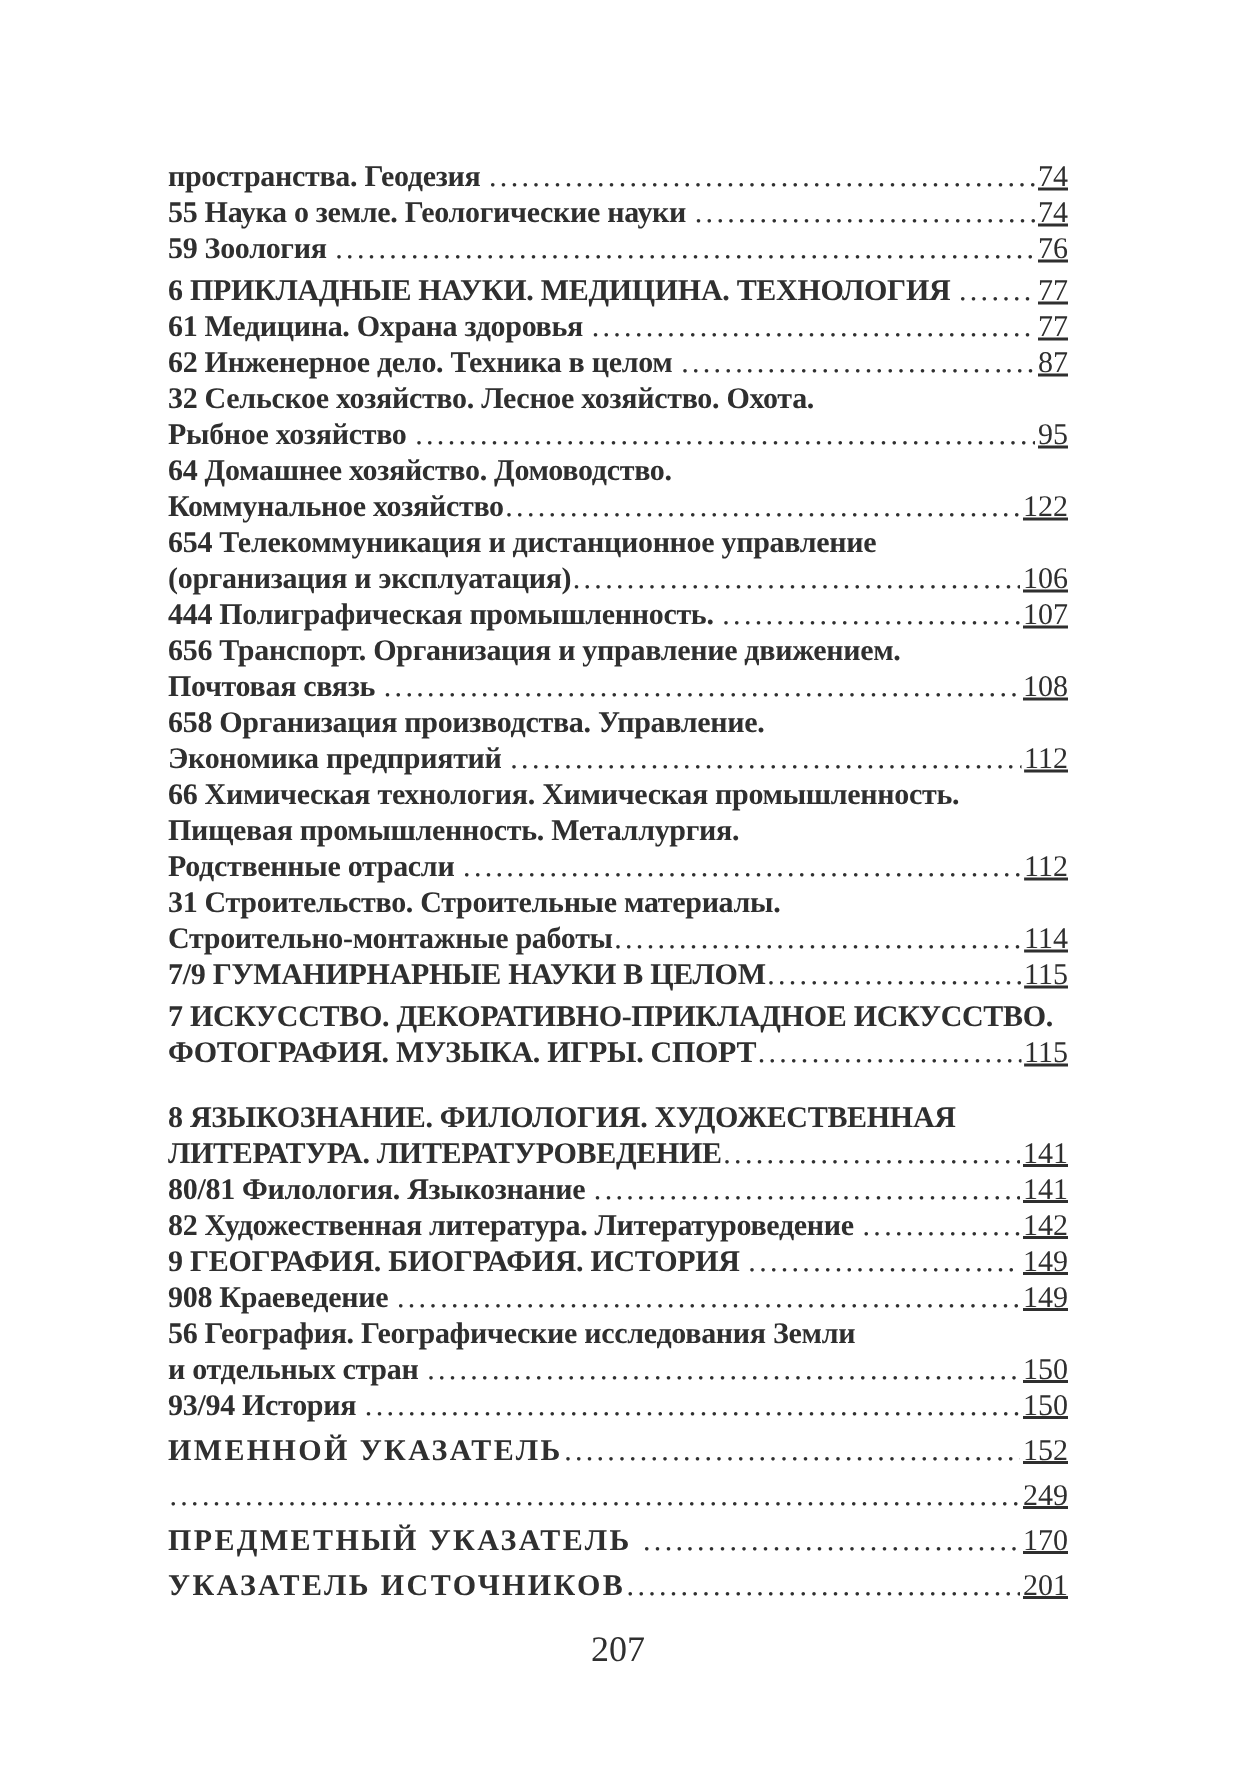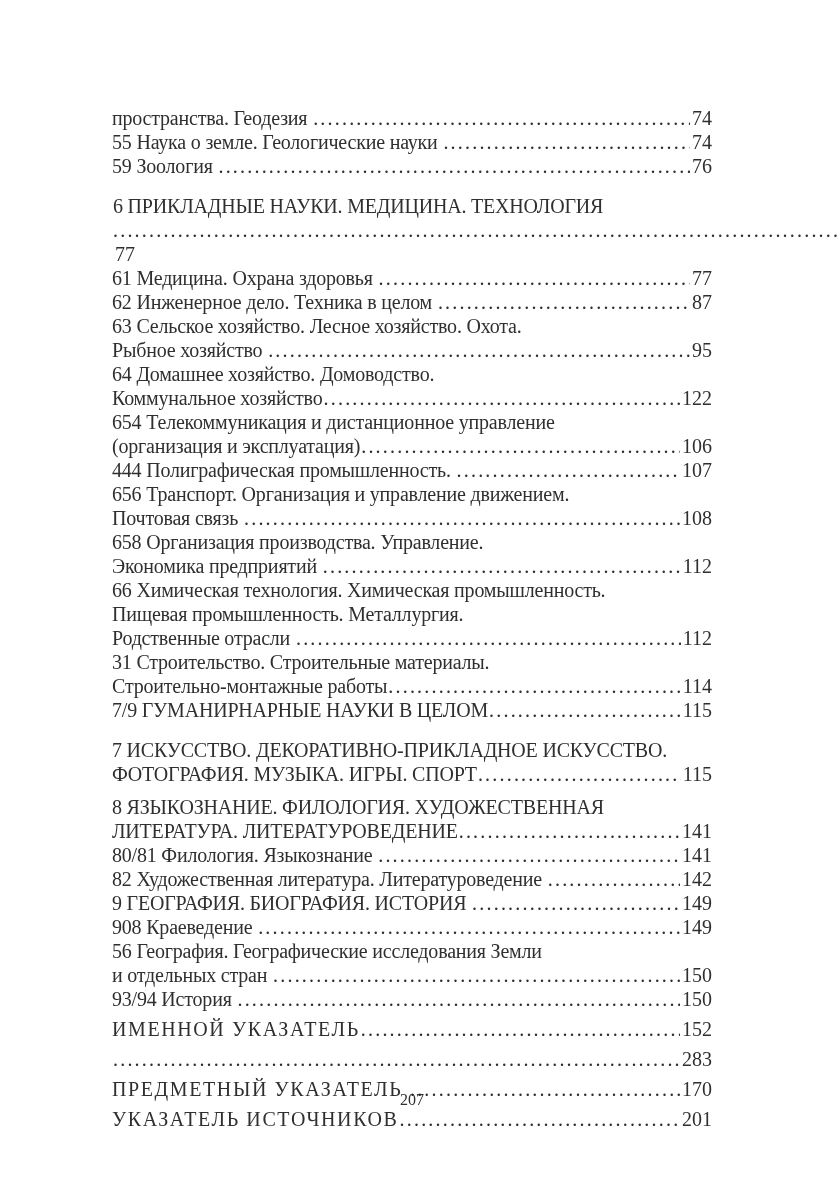--- a/index.html
+++ b/index.html
@@ -25,51 +25,53 @@
   .line {
     display: flex;
     align-items: baseline;
     font-size: 20px;
     line-height: 24px;
     letter-spacing: -0.2px;
   }
   .line .t {
     white-space: pre;
     flex: 0 0 auto;
+    font-weight: bold;
   }
   .line.index .t {
     letter-spacing: 1.6px;
   }
   .dots {
     flex: 1 1 auto;
     overflow: hidden;
     white-space: nowrap;
     min-width: 6px;
     margin-left: 1px;
   }
   .dots::before {
     content: "........................................................................................................................................................";
     letter-spacing: 2.2px;
     color: #2f2f2f;
   }
   .pg {
     flex: 0 0 auto;
     padding-left: 2px;
     letter-spacing: 0;
-  }
-  .gap-sm { margin-top: 16px; flex-direction: column; }
-  .gap-md { margin-top: 9px; }
+    text-decoration: underline;
+  }
+  .gap-sm { margin-top: 4px; }
+  .gap-md { margin-top: 19px; }
   .gap-idx { margin-top: 6px; }
   .folio {
     position: absolute;
     top: 1088px;
     left: 112px;
     width: 600px;
     text-align: center;
-    font-size: 16px;
+    font-size: 24px;
     line-height: 24px;
   }
 </style>
 </head>
 <body>
 
 <div class="page">
   <div class="toc">
       <div class="line">
         <span class="t">пространства. Геодезия </span>
@@ -95,21 +97,21 @@
         <span class="t">61 Медицина. Охрана здоровья </span>
         <span class="dots"></span>
         <span class="pg">77</span>
       </div>
       <div class="line">
         <span class="t">62 Инженерное дело. Техника в целом </span>
         <span class="dots"></span>
         <span class="pg">87</span>
       </div>
       <div class="line">
-        <span class="t">63 Сельское хозяйство. Лесное хозяйство. Охота.</span>
+        <span class="t">32 Сельское хозяйство. Лесное хозяйство. Охота.</span>
       </div>
       <div class="line">
         <span class="t">Рыбное хозяйство </span>
         <span class="dots"></span>
         <span class="pg">95</span>
       </div>
       <div class="line">
         <span class="t">64 Домашнее хозяйство. Домоводство.</span>
       </div>
       <div class="line">
@@ -219,21 +221,21 @@
         <span class="dots"></span>
         <span class="pg">150</span>
       </div>
       <div class="line index gap-idx">
         <span class="t">ИМЕННОЙ УКАЗАТЕЛЬ</span>
         <span class="dots"></span>
         <span class="pg">152</span>
       </div>
       <div class="line index gap-idx">
         <span class="dots"></span>
-        <span class="pg">283</span>
+        <span class="pg">249</span>
       </div>
       <div class="line index gap-idx">
         <span class="t">ПРЕДМЕТНЫЙ УКАЗАТЕЛЬ </span>
         <span class="dots"></span>
         <span class="pg">170</span>
       </div>
       <div class="line index gap-idx">
         <span class="t">УКАЗАТЕЛЬ ИСТОЧНИКОВ</span>
         <span class="dots"></span>
         <span class="pg">201</span>

